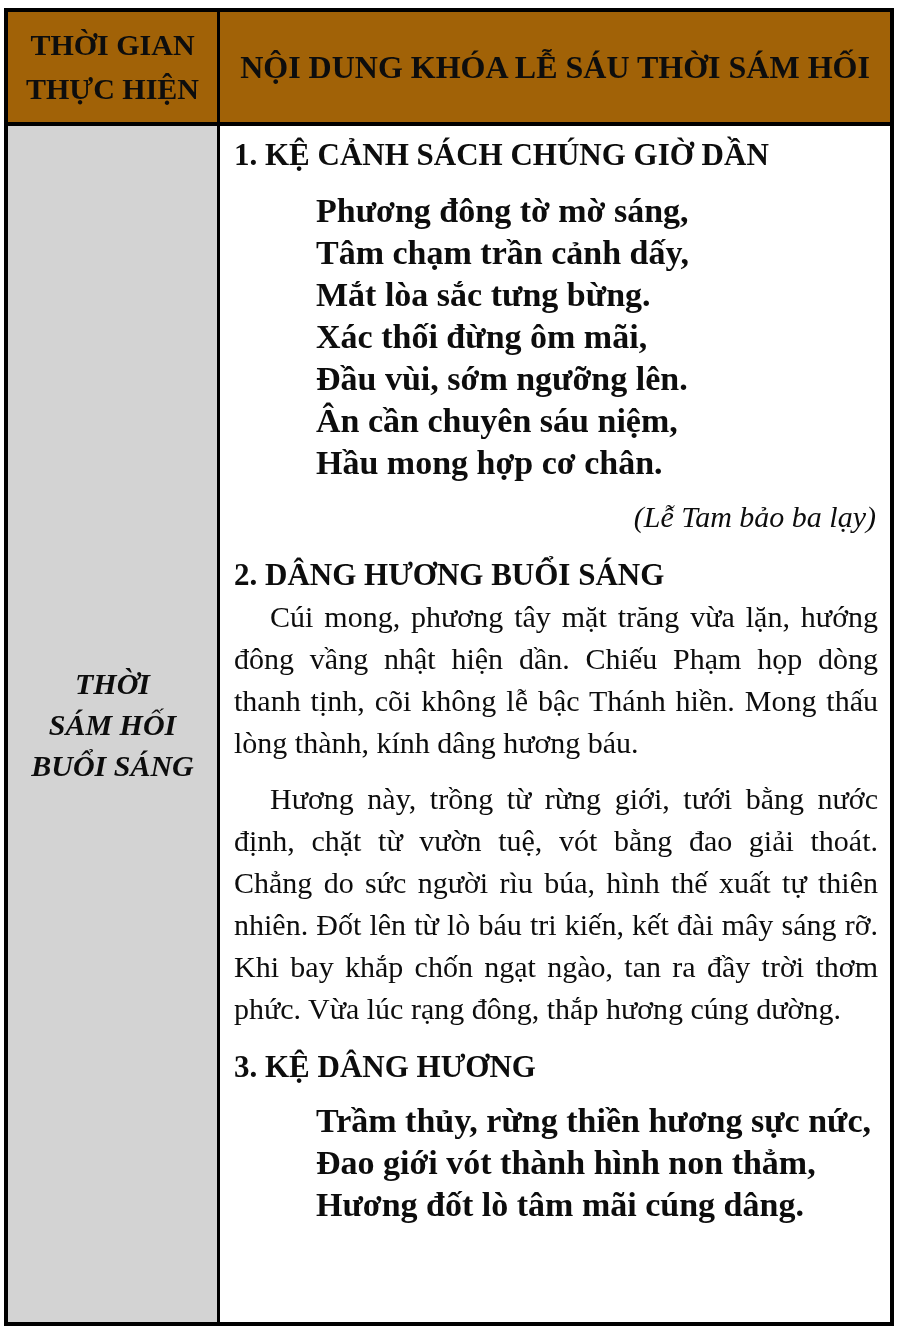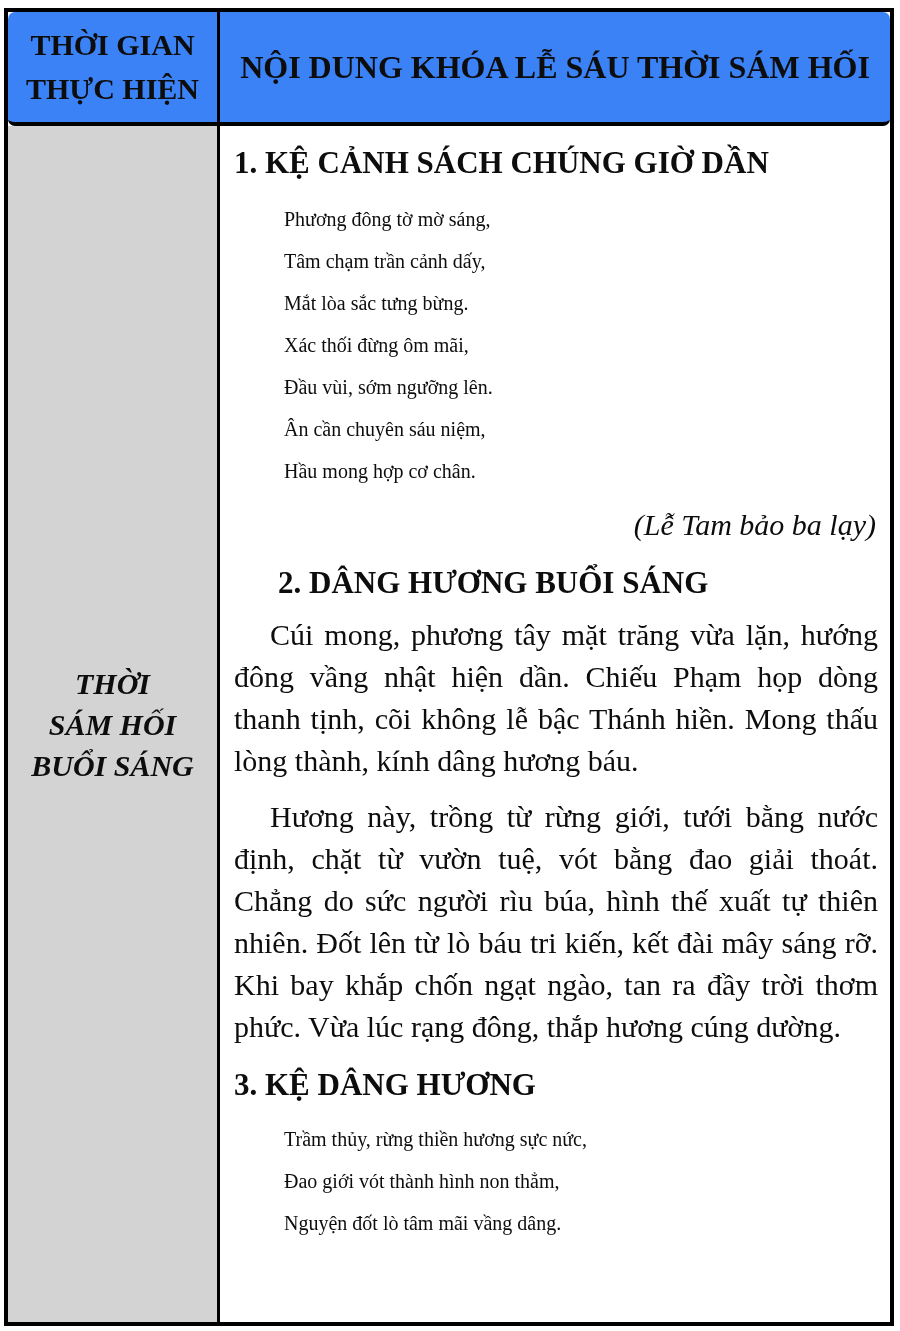--- a/index.html
+++ b/index.html
@@ -18,23 +18,22 @@
     width:890px; height:1318px;
     border:4px solid #000;
     display:flex; flex-direction:column;
     background:#ffffff;
   }
 
   
   .header-row {
     flex:0 0 114px;
     display:flex;
-    background:#3b82f6;
+    background:#a16207;
     border-bottom:4px solid #000;
-    border-radius:7px;
   }
   .header-cell-time {
     flex:0 0 212px;
     border-right:3px solid #000;
     display:flex; flex-direction:column;
     justify-content:center; align-items:center;
     font-weight:bold; font-size:30px; line-height:44px;
     text-align:center;
   }
   .header-cell-content {
@@ -52,50 +51,50 @@
     border-right:3px solid #000;
     background:#d3d3d3;
     display:flex; flex-direction:column;
     justify-content:center; align-items:center;
     text-align:center;
     font-weight:bold; font-size:30px; line-height:41px;font-style:italic;
   }
   .body-cell-content {
     flex:1 1 auto;
     background:#ffffff;
-    padding:8px 12px 0 14px;
+    padding:0 12px 0 14px;
     font-size:30px;
     overflow:hidden;
   }
 
   
   .sec-heading { font-size:31px; font-weight:bold; line-height:42px; }
   .heading-1 { margin-top:8px; }
-  .heading-2 { margin-top:16px;margin-left:44px; }
+  .heading-2 { margin-top:16px; }
   .heading-3 { margin-top:16px; }
 
-  .poem { margin-left:50px; font-size:20px; line-height:42px; }
+  .poem { margin-left:82px; font-size:34px; line-height:42px;font-weight:bold; }
   .poem-1 { margin-top:14px; }
   .poem-2 { margin-top:12px; }
   .poem-line { white-space:nowrap; }
 
   .ritual-note {
     margin-top:12px;
     text-align:right;
     font-style:italic;
     font-size:30px; line-height:42px;
     padding-right:2px;
   }
 
   .para {
     font-size:30px; line-height:42px;
     text-align:justify;
     text-indent:36px;
   }
-  .para-1 { margin-top:10px; }
+  .para-1 { }
   .para-2 { margin-top:14px; }
 </style>
 </head>
 <body>
 
 <div class="page">
   <div class="doc-table">
 
     <div class="header-row">
       <div class="header-cell-time">
@@ -130,19 +129,19 @@
         <div class="ritual-note">(Lễ Tam bảo ba lạy)</div>
 
         <div class="sec-heading heading-2">2. DÂNG HƯƠNG BUỔI SÁNG</div>
         <div class="para para-1">Cúi mong, phương tây mặt trăng vừa lặn, hướng đông vầng nhật hiện dần. Chiếu Phạm họp dòng thanh tịnh, cõi không lễ bậc Thánh hiền. Mong thấu lòng thành, kính dâng hương báu.</div>
         <div class="para para-2">Hương này, trồng từ rừng giới, tưới bằng nước định, chặt từ vườn tuệ, vót bằng đao giải thoát. Chẳng do sức người rìu búa, hình thế xuất tự thiên nhiên. Đốt lên từ lò báu tri kiến, kết đài mây sáng rỡ. Khi bay khắp chốn ngạt ngào, tan ra đầy trời thơm phức. Vừa lúc rạng đông, thắp hương cúng dường.</div>
 
         <div class="sec-heading heading-3">3. KỆ DÂNG HƯƠNG</div>
         <div class="poem poem-2">
           <div class="poem-line">Trầm thủy, rừng thiền hương sực nức,</div>
           <div class="poem-line">Đao giới vót thành hình non thẳm,</div>
-          <div class="poem-line">Nguyện đốt lò tâm mãi vầng dâng.</div>
+          <div class="poem-line">Hương đốt lò tâm mãi cúng dâng.</div>
         </div>
 
       </div>
     </div>
   </div>
 </div>
 
 </body></html>

